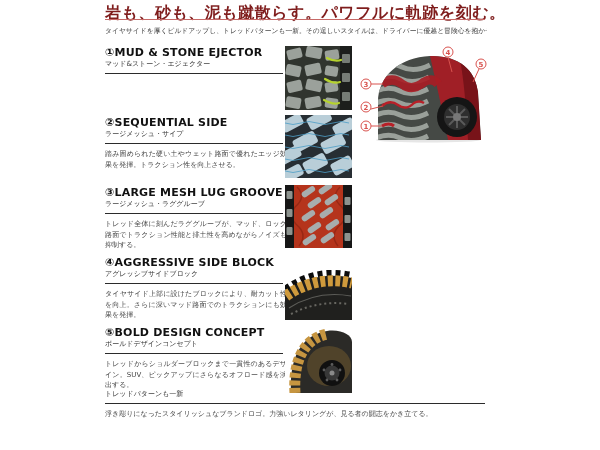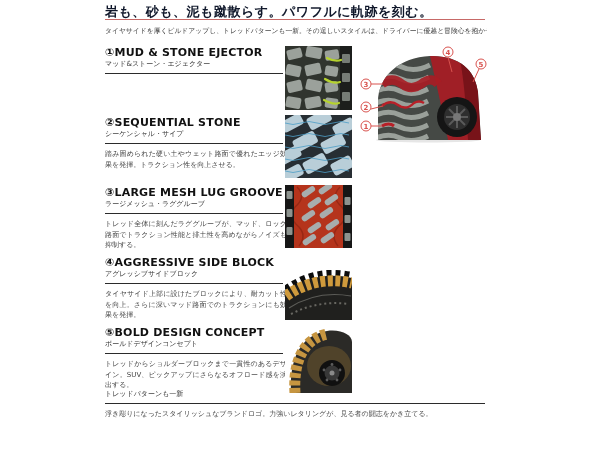--- a/index.html
+++ b/index.html
@@ -1,19 +1,19 @@
 <!DOCTYPE html>
 <html><head>
 <meta charset="utf-8">
 <style>
   html,body{margin:0;padding:0;background:#fff;}
   .page{position:relative;width:600px;height:450px;background:#ffffff;overflow:hidden;
         font-family:"DejaVu Sans","Liberation Sans",sans-serif;}
   .abs{position:absolute;}
-  .page-title{left:105px;top:3px;font-size:13px;font-weight:bold;color:#0f172a;letter-spacing:.5px;white-space:nowrap;}
+  .page-title{left:105px;top:3px;font-size:16px;font-weight:bold;color:#7f1d1d;letter-spacing:.5px;white-space:nowrap;}
   .title-rule{left:105px;top:19px;width:380px;border-top:1px solid #c76967;height:0;}
   .intro{left:105px;top:26px;width:382px;font-size:6.8px;color:#3a3a3a;white-space:nowrap;overflow:hidden;}
   .section{left:105px;width:182px;}
   .s1{top:46px;} .s2{top:116px;} .s3{top:186px;} .s4{top:256px;} .s5{top:326px;} .s6{top:389px;width:388px;}
   .feat-h{font-size:11px;font-weight:bold;color:#111;letter-spacing:.2px;white-space:nowrap;}
   .feat-ja{font-size:7px;color:#333;margin-top:0;white-space:nowrap;}
   .feat-rule{border-top:1px solid #2b2b2b;margin-top:4px;width:178px;height:0;}
   .s6 .feat-rule{width:380px;}
   .feat-body{font-size:7px;color:#444;line-height:1.52;margin-top:5px;width:182px;text-align:justify;}
   .s6 .feat-body{width:388px;}
@@ -32,22 +32,22 @@
   <div class="abs title-rule"></div>
   <div class="abs intro">タイヤサイドを厚くビルドアップし、トレッドパターンも一新。その逞しいスタイルは、ドライバーに優越と冒険心を抱かせる。</div>
 
   <div class="abs section s1">
     <div class="feat-h">①MUD &amp; STONE EJECTOR</div>
     <div class="feat-ja">マッド&amp;ストーン・エジェクター</div>
     <div class="feat-rule"></div>
   </div>
 
   <div class="abs section s2">
-    <div class="feat-h">②SEQUENTIAL STONE</div>
-    <div class="feat-ja">シーケンシャル・サイプ</div>
+    <div class="feat-h">②SEQUENTIAL SIDE</div>
+    <div class="feat-ja">ラージメッシュ・サイプ</div>
     <div class="feat-rule"></div>
     <div class="feat-body">踏み固められた硬い土やウェット路面で優れたエッジ効果を発揮。トラクション性を向上させる。</div>
   </div>
 
   <div class="abs section s3">
     <div class="feat-h">③LARGE MESH LUG GROOVE</div>
     <div class="feat-ja">ラージメッシュ・ラググルーブ</div>
     <div class="feat-rule"></div>
     <div class="feat-body">トレッド全体に刻んだラググルーブが、マッド、ロック路面でトラクション性能と排土性を高めながらノイズも抑制する。</div>
   </div>

